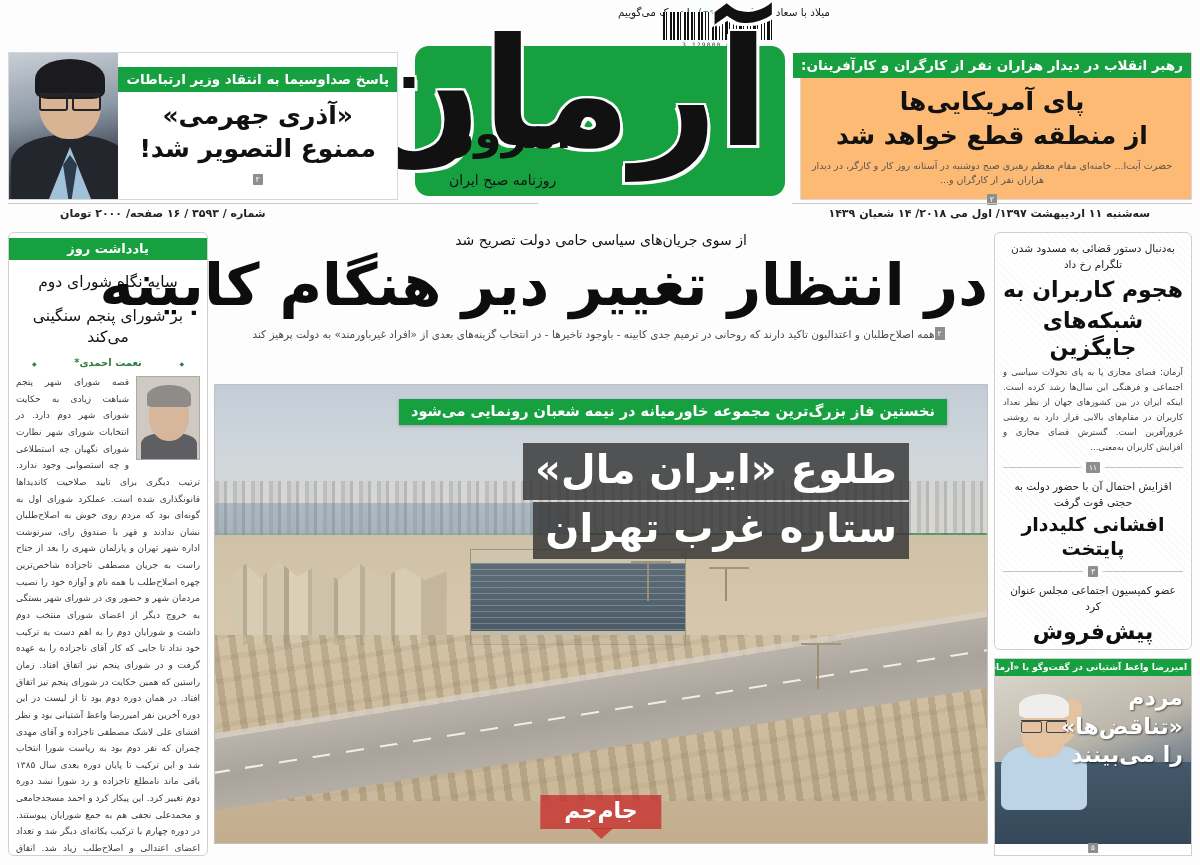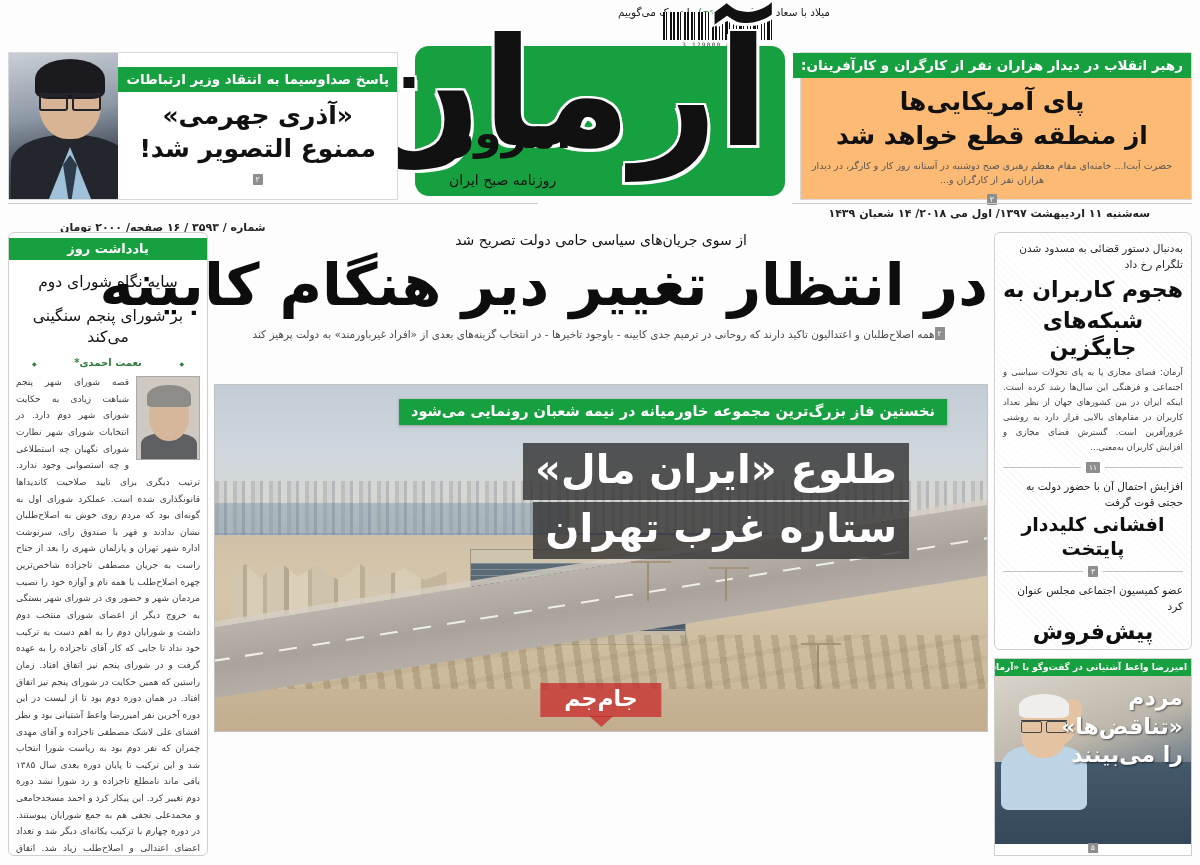--- a/index.html
+++ b/index.html
@@ -141,21 +141,21 @@
   }
 
   
   .infobar {
     position: absolute; top: 203px; right: 0; left: 0; height: 24px;
   }
   .infobar .line {
     position: absolute; top: 0; height: 1px; background: #c9c9c9;
   }
   .issue-info {
-    position: absolute; top: 18px; left: 60px;
+    position: absolute; top: 4px; left: 60px;
     font-size: 11px; font-weight: bold; color: #222; white-space: nowrap; text-align: right;
   }
   .date-info {
     position: absolute; top: 4px; right: 50px;
     font-size: 11px; font-weight: bold; color: #222; white-space: nowrap;
   }
   .rule-left  { left: 8px;  width: 530px; top: 2px; }
   .rule-right { right: 8px; width: 400px; top: 2px; }
   .rule-left2  { left: 8px;  width: 530px; top: 22px; }
   .rule-right2 { right: 8px; width: 400px; top: 22px; }
@@ -216,22 +216,22 @@
     text-align: center; font-size: 10.5px; color: #4a4a4a; line-height: 1.5;
     padding: 10px 4px 0; letter-spacing: -0.25px;
   }
   .main-deck .pmk {
     display: inline-block; background: #8e8e8e; color: #fff;
     font-size: 7.5px; padding: 1px 3px; margin-right: 5px; vertical-align: 2px;
   }
 
   
   .photo-frame {
-    position: absolute; top: 384px; right: 212px; left: 214px; height: 348px;
-    border: 1px solid #c2c2c2; background: #1d4ed8; overflow: hidden;
+    position: absolute; top: 384px; right: 212px; left: 214px; height: 460px;
+    border: 1px solid #c2c2c2; background: #15803d; overflow: hidden;
   }
   .sky {
     position: absolute; top: 0; left: 0; right: 0; height: 148px;
     background: linear-gradient(180deg,#c3ccd6 0%, #cfd6dc 45%, #d9d6ce 100%);
   }
   .sea {
     position: absolute; top: 118px; left: 0; width: 46%; height: 48px;
     background: linear-gradient(180deg,#8fa6b5 0%, #7e97aa 100%);
     opacity: .85;
   }
@@ -336,21 +336,21 @@
 
   
   .right-col {
     position: absolute; top: 232px; right: 8px; width: 198px; height: 418px;
     border: 1px solid #cfcfcf; border-radius: 6px; background: #fff;
     padding: 7px 8px; overflow: hidden;
     background-image: repeating-linear-gradient(45deg,
       rgba(0,0,0,.022) 0px, rgba(0,0,0,.022) 1px, transparent 1px, transparent 5px);
   }
   .rc-kicker {
-    font-size: 10.5px; color: #1c1c1c; line-height: 1.55;
+    font-size: 10.5px; color: #1c1c1c; text-align: center; line-height: 1.55;
     letter-spacing: -0.2px;
   }
   .rc-head {
     font-size: 22px; font-weight: bold; color: #0f0f0f; text-align: center;
     line-height: 1.24; letter-spacing: -0.6px; margin: 3px 0 4px;
   }
   .rc-head.sm { font-size: 19px; }
   .rc-body {
     font-size: 8.6px; color: #3c3c3c; line-height: 1.75; text-align: justify;
     letter-spacing: -0.1px;

